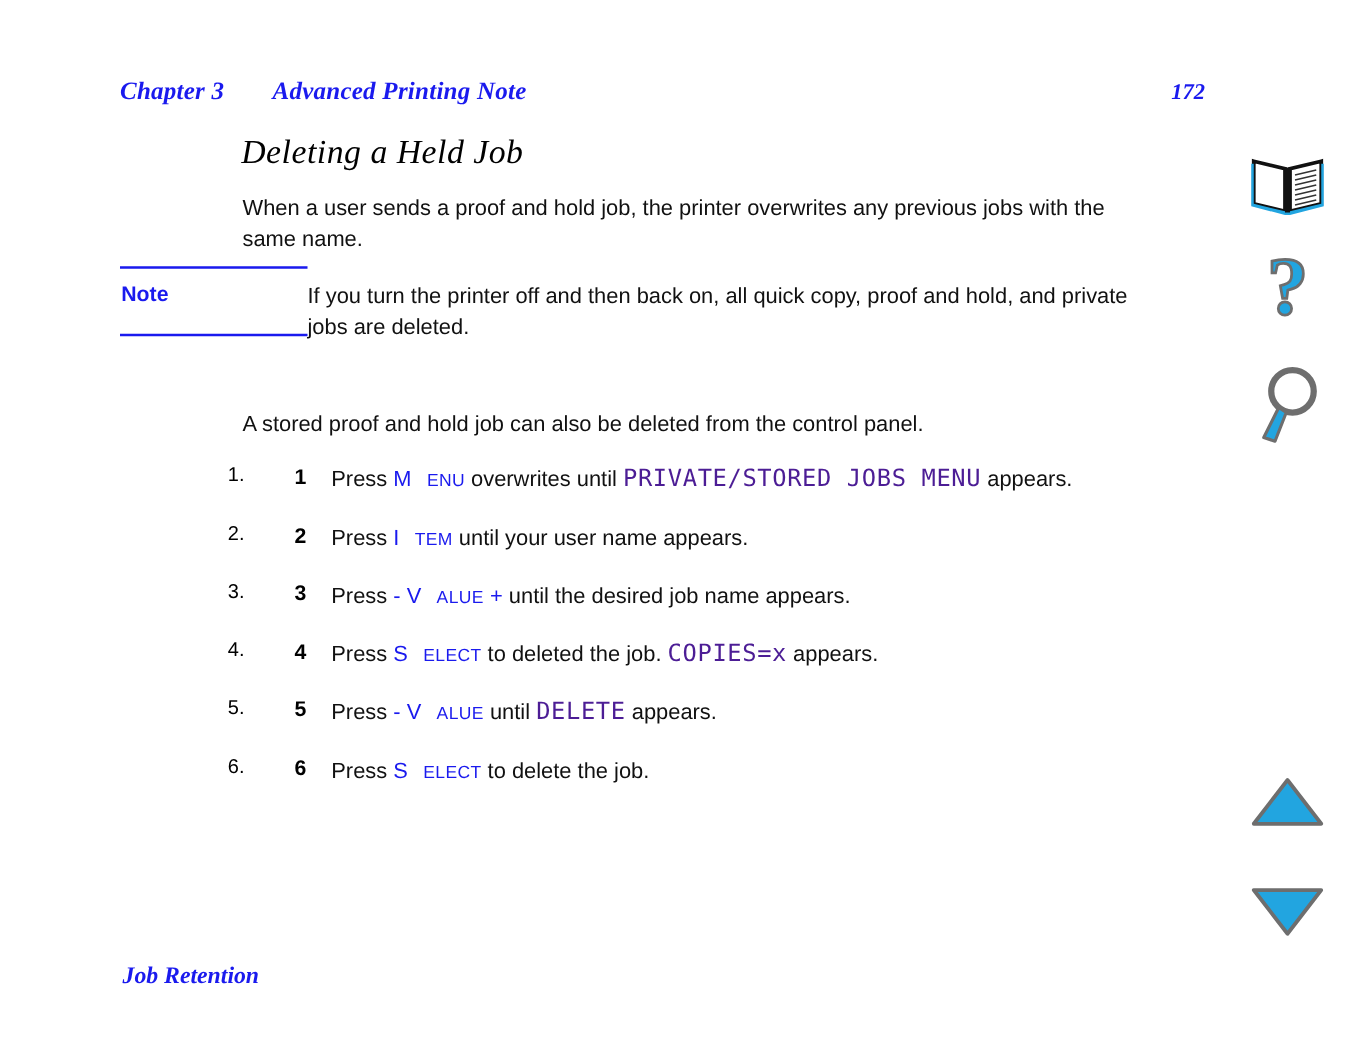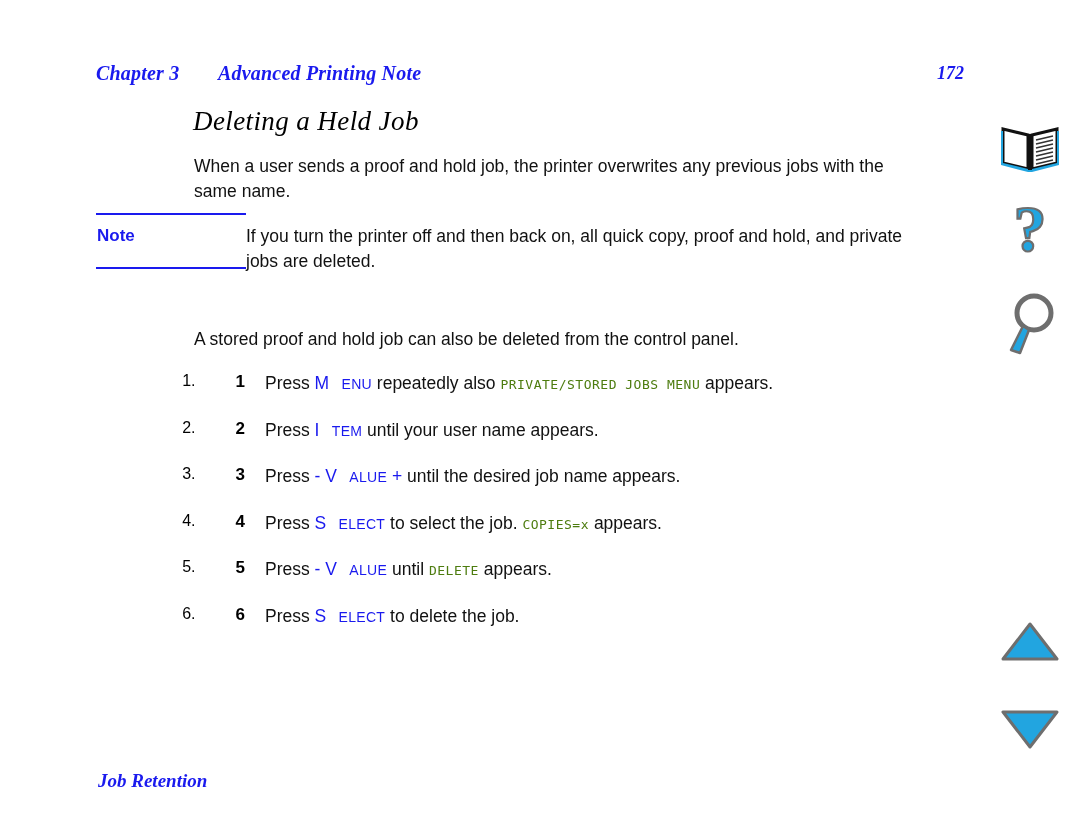--- a/index.html
+++ b/index.html
@@ -169,23 +169,23 @@
     font-size: 0.80em;
     margin-left: 12px;
   }
   .sign {
     color: #1a1aee;
   }
 
   
   .lcd {
     font-family: "DejaVu Sans Mono", "Liberation Mono", monospace;
-    font-size: 13px;
+    font-size: 19px;
     letter-spacing: 0.5px;
-    color: #4d7c0f;
+    color: #4c1d95;
   }
 
   
   .footer {
     position: absolute;
     left: 98px;
     top: 770px;
     font-family: "Liberation Serif", serif;
     font-weight: bold;
     font-style: italic;
@@ -235,33 +235,33 @@
     <div class="note-label">Note</div>
     <div class="note-body">If you turn the printer off and then back on, all quick copy, proof and hold, and private jobs are deleted.</div>
     <div class="note-rule bottom"></div>
   </div>
 
   <p class="body-text control-para">A stored proof and hold job can also be deleted from the control panel.</p>
 
   <ol class="steps" id="steps-root">
       <li class="step">
         <span class="step-num">1</span>
-        <span class="step-text"><span>Press </span><span class="key"><span class="cap">M</span><span class="sc">ENU</span></span><span> repeatedly also </span><span class="lcd">PRIVATE/STORED JOBS MENU</span><span> appears.</span></span>
+        <span class="step-text"><span>Press </span><span class="key"><span class="cap">M</span><span class="sc">ENU</span></span><span> overwrites until </span><span class="lcd">PRIVATE/STORED JOBS MENU</span><span> appears.</span></span>
       </li>
       <li class="step">
         <span class="step-num">2</span>
         <span class="step-text"><span>Press </span><span class="key"><span class="cap">I</span><span class="sc">TEM</span></span><span> until your user name appears.</span></span>
       </li>
       <li class="step">
         <span class="step-num">3</span>
         <span class="step-text"><span>Press </span><span class="sign">-</span> <span class="key"><span class="cap">V</span><span class="sc">ALUE</span></span> <span class="sign">+</span><span> until the desired job name appears.</span></span>
       </li>
       <li class="step">
         <span class="step-num">4</span>
-        <span class="step-text"><span>Press </span><span class="key"><span class="cap">S</span><span class="sc">ELECT</span></span><span> to select the job. </span><span class="lcd">COPIES=x</span><span> appears.</span></span>
+        <span class="step-text"><span>Press </span><span class="key"><span class="cap">S</span><span class="sc">ELECT</span></span><span> to deleted the job. </span><span class="lcd">COPIES=x</span><span> appears.</span></span>
       </li>
       <li class="step">
         <span class="step-num">5</span>
         <span class="step-text"><span>Press </span><span class="sign">-</span> <span class="key"><span class="cap">V</span><span class="sc">ALUE</span></span><span> until </span><span class="lcd">DELETE</span><span> appears.</span></span>
       </li>
       <li class="step">
         <span class="step-num">6</span>
         <span class="step-text"><span>Press </span><span class="key"><span class="cap">S</span><span class="sc">ELECT</span></span><span> to delete the job.</span></span>
       </li>
     </ol>

